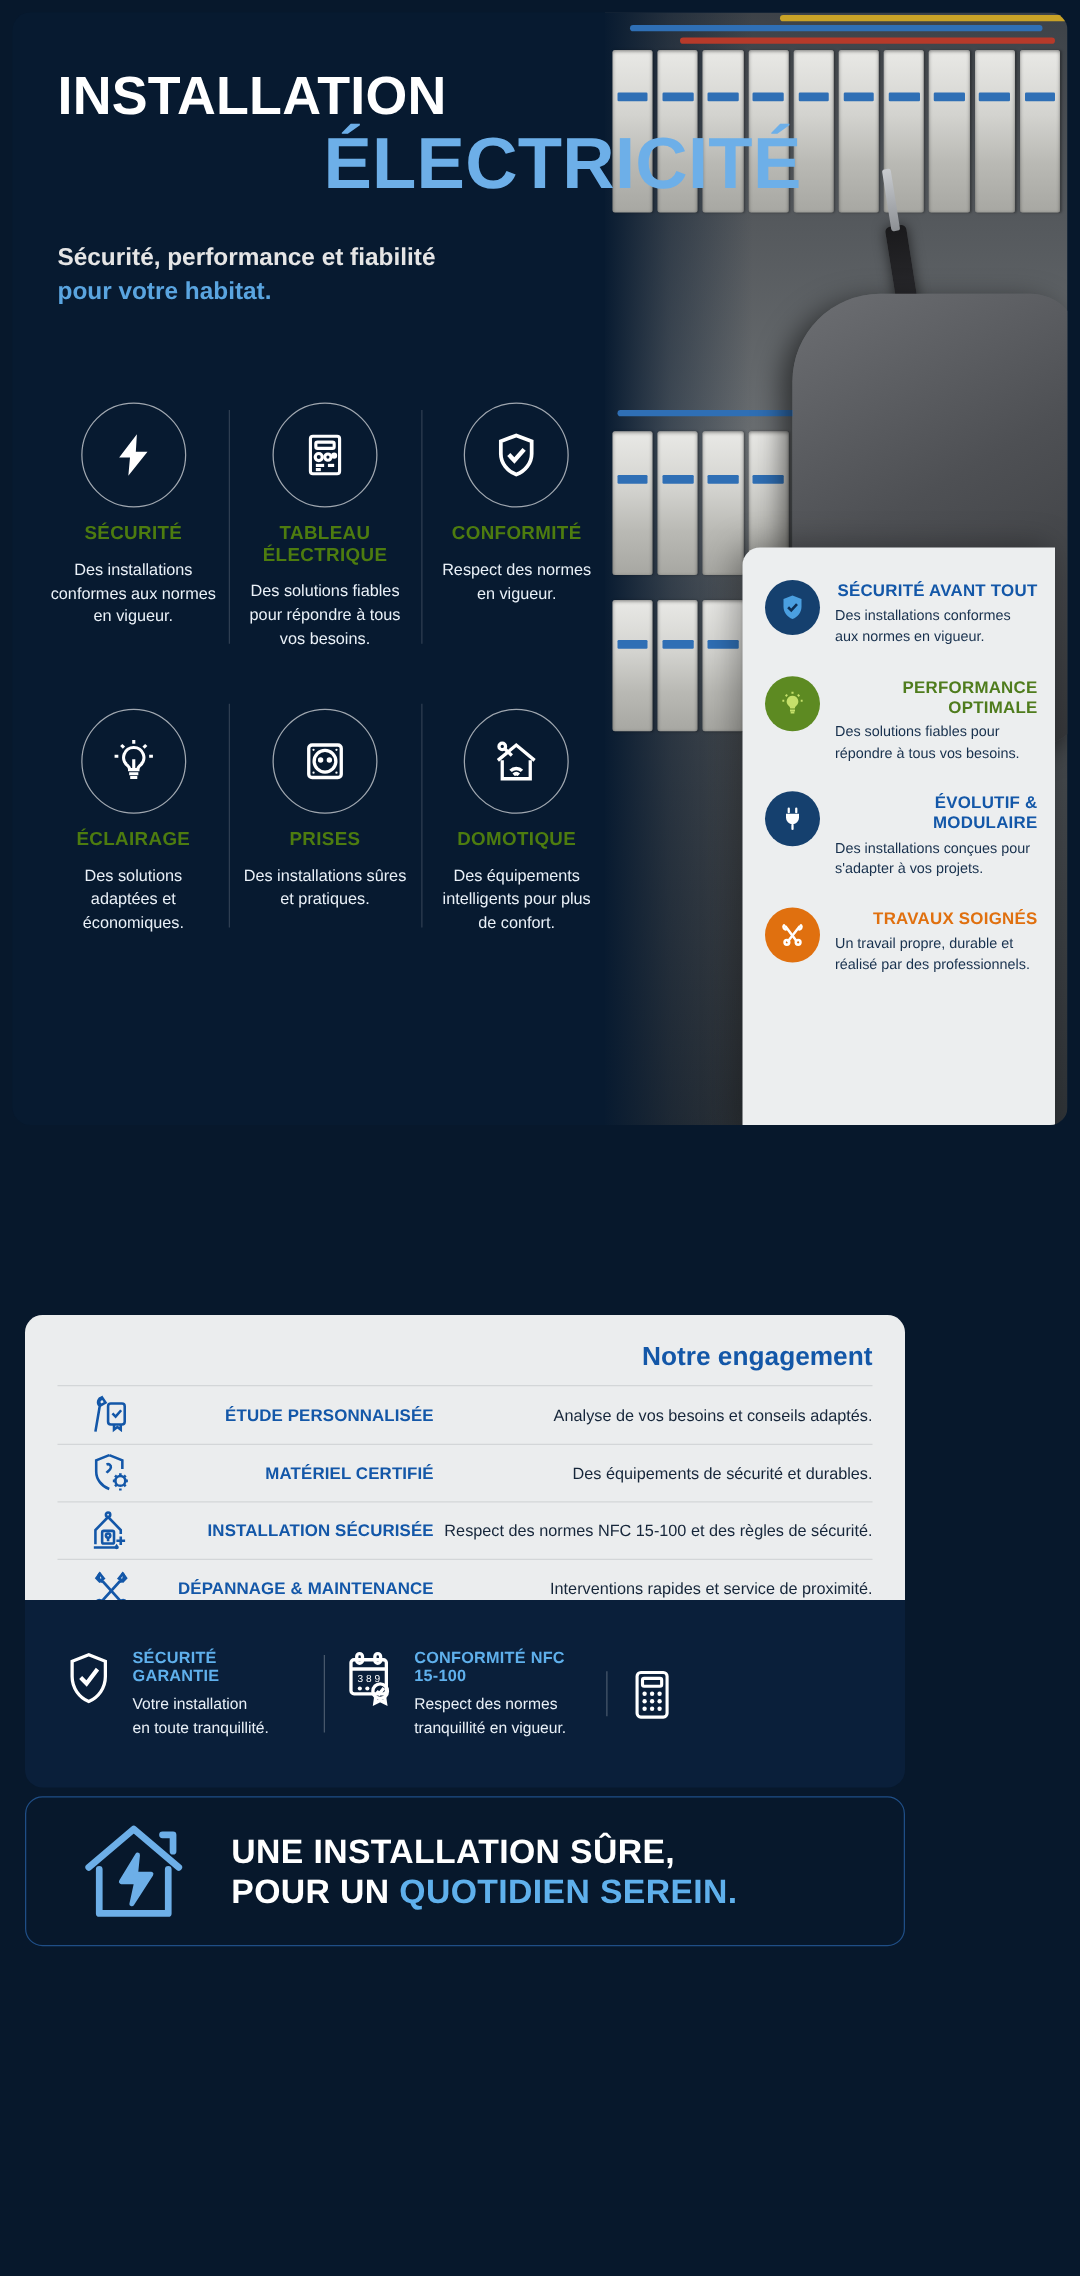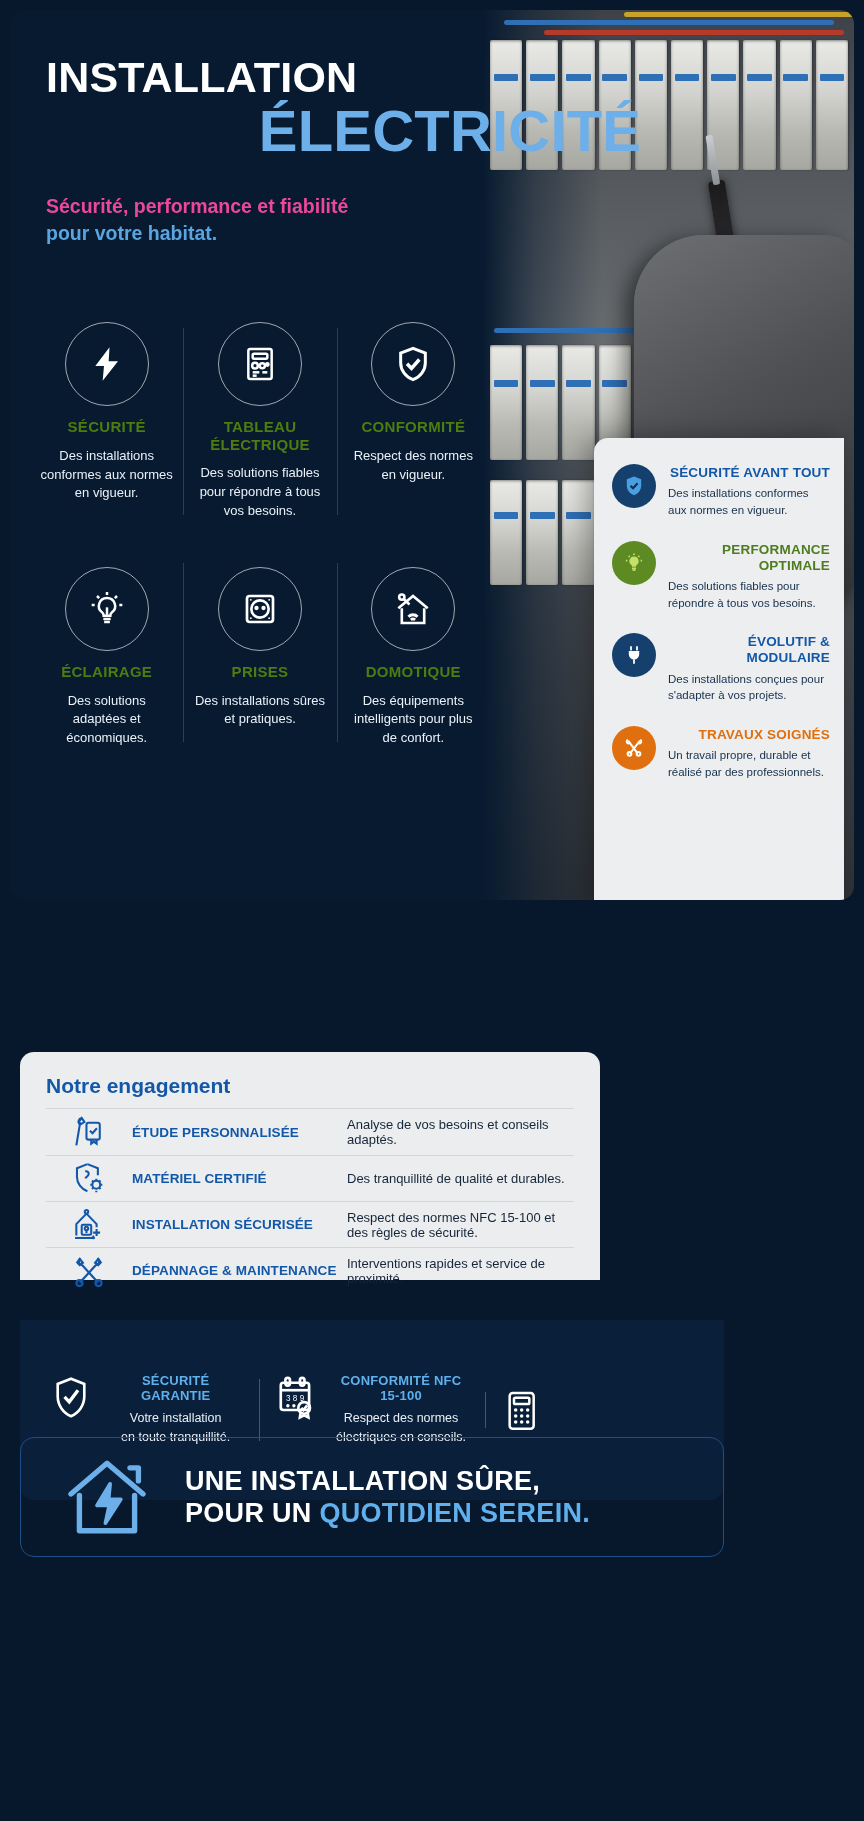--- a/index.html
+++ b/index.html
@@ -93,21 +93,21 @@
     font-size:43px; line-height:1.0; font-weight:bold;
     letter-spacing:.2px; color:#ffffff; text-transform:uppercase;
   }
   h1.title-2 {
     font-size:58px; line-height:1.05; font-weight:bold;
     letter-spacing:.2px; color:#6dafe8; text-transform:uppercase;
     margin-top:2px;
     text-align:center;
   }
   .subtitle { margin-top:31px; }
-  .subtitle .l1 { font-size:19.5px; color:#ec4899; font-weight:bold; line-height:1.4; }
+  .subtitle .l1 { font-size:19.5px; color:#e5e5e5; font-weight:bold; line-height:1.4; }
   .subtitle .l2 { font-size:19.5px; color:#5aa5e0; font-weight:bold; line-height:1.4; }
 
   
   .fgrid {
     position:absolute; left:20px; top:296px;
     width:460px;
     display:grid; grid-template-columns:repeat(3,1fr);
     column-gap:0; row-gap:0;
   }
   .fcell {
@@ -152,24 +152,25 @@
   .btext { flex:1; padding-top:1px; }
   .btitle {
     font-size:13.5px; font-weight:bold; line-height:1.2;
     text-transform:uppercase; letter-spacing:.2px;text-align:right;
   }
   .bdesc { margin-top:4px; font-size:11.5px; color:#17304d; line-height:1.45; }
 
   
   .ecard {
     position:absolute; left:20px; top:1052px;
-    width:580px; height:228px;
+    width:704px; height:228px;
     background:#ebedee;
     border-radius:14px 14px 0 0;
     padding:22px 26px 0 26px;
+    text-align:right;
   }
   .etitle {
     color:#1357a8; font-size:21px; font-weight:bold; margin-bottom:10px;
   }
   .erow {
     display:flex; align-items:center; gap:0;
     border-top:1px solid #d3d6d8;
     height:46px;
   }
   .erow:first-of-type { border-top:none; }
@@ -177,27 +178,26 @@
   .eicon { width:86px; flex:0 0 86px; display:flex; justify-content:center; }
   .elabel {
     width:215px; flex:0 0 215px;
     color:#1357a8; font-size:13.5px; font-weight:bold;
     text-transform:uppercase; letter-spacing:.1px;
   }
   .edesc { flex:1; color:#16263a; font-size:13px; }
 
   
   .bstrip {
-    position:absolute; left:20px; top:1320px;
-    width:704px; height:180px;
+    position:absolute; left:20px; top:1280px;
+    width:704px; height:150px;
     background:#0a1f3a;
     border-radius:0 0 14px 14px;
     display:flex; align-items:center;
     padding:0 14px;
-    text-align:center;
   }
   .badge {
     flex:1; display:flex; gap:12px; align-items:flex-start;
     padding:0 14px; position:relative;
   }
   .badge.sep::before {
     content:""; position:absolute; left:0; top:6px; bottom:6px;
     width:1px; background:rgba(255,255,255,.25);
   }
   .bg-ico { flex:0 0 46px; display:flex; justify-content:center; padding-top:2px; }
@@ -474,21 +474,21 @@
         <div class="eicon">
           <svg width="38" height="38" viewBox="0 0 24 24" fill="none" stroke="#1357a8" stroke-width="1.3">
             <path d="M11 2.6 4.4 5.2v5.6c0 4 2.7 7.5 6.6 8.9"></path>
             <path d="M11 2.6l6.6 2.6v4.4"></path>
             <path d="M9.6 7.3c1.3-.5 2.4.4 2.2 1.6-.2 1.1-1.4 1.7-2.2 2.6"></path>
             <circle cx="16.6" cy="15.6" r="2.5"></circle>
             <path d="M16.6 11.8v1M16.6 19.4v1M12.8 15.6h1M19.4 15.6h1M13.9 12.9l.7.7M18.6 17.6l.7.7M19.3 12.9l-.7.7M13.9 18.3l.7-.7"></path>
           </svg>
         </div>
         <div class="elabel">MATÉRIEL CERTIFIÉ</div>
-        <div class="edesc">Des tranquillité de qualité et durables.</div>
+        <div class="edesc">Des équipements de sécurité et durables.</div>
       </div>
 
       <div class="erow">
         <div class="eicon">
           <svg width="38" height="38" viewBox="0 0 24 24" fill="none" stroke="#1357a8" stroke-width="1.3">
             <circle cx="10.4" cy="3.6" r="1.1"></circle>
             <path d="M10.4 4.8 4 11.4v7.2"></path>
               <path d="M10.4 4.8 16.8 11.4v2"></path>
             <rect x="7.4" y="11.8" width="6" height="6.4" rx=".8"></rect>
             <circle cx="10.4" cy="14.2" r="1.1"></circle>
@@ -549,21 +549,21 @@
           <circle cx="10.8" cy="17.4" r=".95" fill="#fff" stroke="none"></circle>
           <circle cx="16.6" cy="18.6" r="3.3"></circle>
           <polyline points="15,18.6 16.2,19.8 18.3,17.2" stroke-width="1.5"></polyline>
           <path d="M14.6 21.2 14.2 24l2.4-1.2 2.4 1.2-.4-2.8"></path>
         </svg>
       </div>
       <div>
         <div class="bg-title">CONFORMITÉ NFC 15-100</div>
         <div class="bg-desc">
           <span>Respect des normes</span><br>
-          <span>électriques en conseils.</span>
+          <span>tranquillité en vigueur.</span>
         </div>
       </div>
     </div>
 
     <div class="badge sep">
       <div class="bg-ico">
         <svg width="40" height="46" viewBox="0 0 24 26" fill="none" stroke="#fff" stroke-width="1.5">
           <rect x="4.6" y="2.2" width="14.4" height="21.4" rx="1.8"></rect>
           <rect x="7.2" y="5" width="9.2" height="3.8" rx=".8"></rect>
           <circle cx="8.2" cy="12.4" r="1.05" fill="#fff" stroke="none"></circle>

